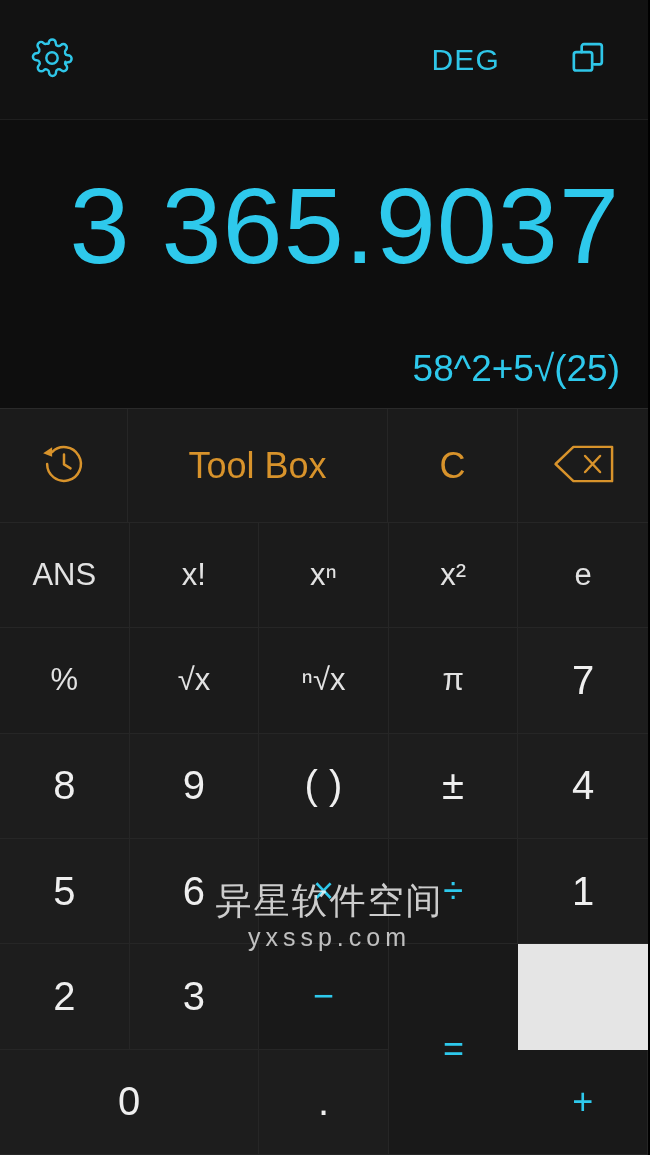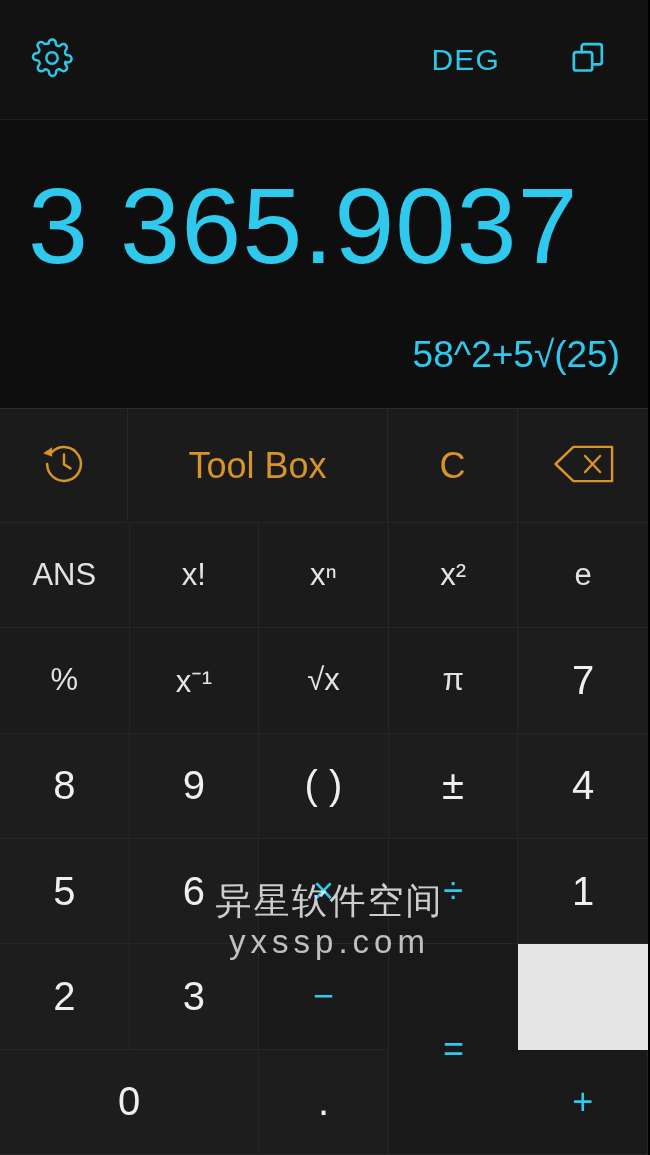--- a/index.html
+++ b/index.html
@@ -63,33 +63,32 @@
     padding: 0 28px 18px 28px;
     display: flex;
     flex-direction: column;
     justify-content: flex-start;
   }
   .result {
     color: #2ec9ec;
     font-size: 108px;
     font-weight: 300;
     line-height: 1;
-    text-align: left;
+    text-align: right;
     white-space: nowrap;
     margin-top: 52px;
     letter-spacing: 1px;
     font-family: "Liberation Sans", sans-serif;
   }
   .expression {
     color: #2ec9ec;
     font-size: 37px;
     font-weight: 400;
     text-align: right;
     margin-top: auto;
-    margin-bottom: 14px;
     white-space: nowrap;
     font-family: "Liberation Sans", sans-serif;
   }
 
   
   .toolbar {
     flex: 0 0 114px;
     height: 114px;
     display: grid;
     grid-template-columns: 128px 260px 130px 132px;
@@ -161,21 +160,21 @@
   .wm-cn {
     color: rgba(255,255,255,0.78);
     font-size: 36px;
     letter-spacing: 2px;
     font-family: "DejaVu Sans", sans-serif;
     display: block;
     line-height: 1.15;
   }
   .wm-en {
     color: rgba(255,255,255,0.72);
-    font-size: 33px;
+    font-size: 25px;
     letter-spacing: 5px;
     font-family: "Liberation Sans", sans-serif;
     display: block;
     margin-top: 2px;
   }
 </style>
 </head>
 <body>
 
 <div id="app">
@@ -238,22 +237,22 @@
 
   <div class="keypad">
 
     <div class="key fn">ANS</div>
     <div class="key fn">x!</div>
     <div class="key fn">xⁿ</div>
     <div class="key fn">x²</div>
     <div class="key fn">e</div>
 
     <div class="key fn">%</div>
-    <div class="key fn">x⁻¹</div>
     <div class="key fn">√x</div>
+    <div class="key fn">ⁿ√x</div>
     <div class="key fn">π</div>
 
     <div class="key num">7</div>
     <div class="key num">8</div>
     <div class="key num">9</div>
     <div class="key num">( )</div>
     <div class="key num">±</div>
 
     <div class="key num">4</div>
     <div class="key num">5</div>

